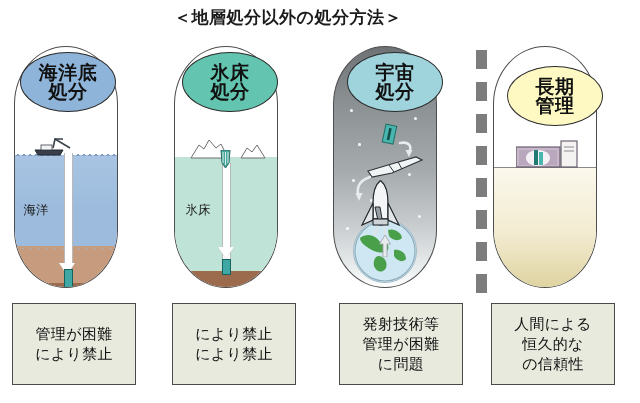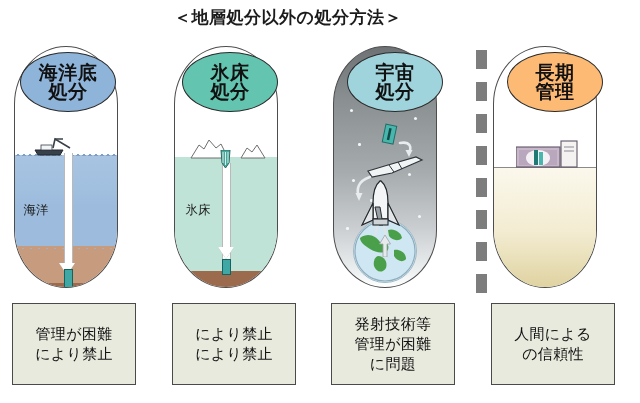--- a/index.html
+++ b/index.html
@@ -112,21 +112,21 @@
   #p3 .badge{left:14px;top:6px;background:#9fd4dd;}
   .star{position:absolute;background:#f3f6f7;border-radius:50%;z-index:2;}
   .earth{
     position:absolute;z-index:4;left:50%;bottom:4px;transform:translateX(-50%);
     width:62px;height:62px;border-radius:50%;
     background:#cfe7f2;border:1px solid #9fb9c6;overflow:hidden;
   }
 
   
   #p4{left:493px;}
-  #p4 .badge{left:14px;top:6px;background:#fdba74;}
+  #p4 .badge{left:14px;top:20px;background:#fef9c3;}
   .ground{
     position:absolute;left:0;top:120px;width:100%;height:180px;
     background:linear-gradient(180deg,#fbf8ec 0%,#f3ecd2 35%,#ddd09b 70%,#c9b86e 100%);
     border-top:1.4px solid #8a8a8a;
   }
   .facility{position:absolute;z-index:5;}
 
   
   .divider{position:absolute;left:476px;top:50px;width:11px;height:240px;}
   .dash{position:absolute;left:0;width:11px;height:19px;background:#7d7d7d;}
@@ -138,21 +138,21 @@
     border:1.6px solid #4a4a4a;
     box-sizing:border-box;
     display:flex;flex-direction:column;
     align-items:center;justify-content:center;
     font-size:15px;color:#111;line-height:1.35;
     letter-spacing:.3px;
   }
   .caption span{display:block;white-space:nowrap;}
   #c1{left:12px;}
   #c2{left:172px;}
-  #c3{left:331px;}
+  #c3{left:339px;}
   #c4{left:491px;}
 </style>
 </head>
 <body>
 
 <div id="stage">
 
   <div class="title">＜地層処分以外の処分方法＞</div>
 
   <div class="panel" id="p1">
@@ -315,16 +315,17 @@
     <span>により禁止</span>
     <span>により禁止</span>
   </div>
   <div class="caption" id="c3">
     <span>発射技術等</span>
     <span>管理が困難</span>
     <span>に問題</span>
   </div>
   <div class="caption" id="c4">
     <span>人間による</span>
+    <span>恒久的な</span>
     <span>の信頼性</span>
   </div>
 
 </div>
 
 </body></html>

